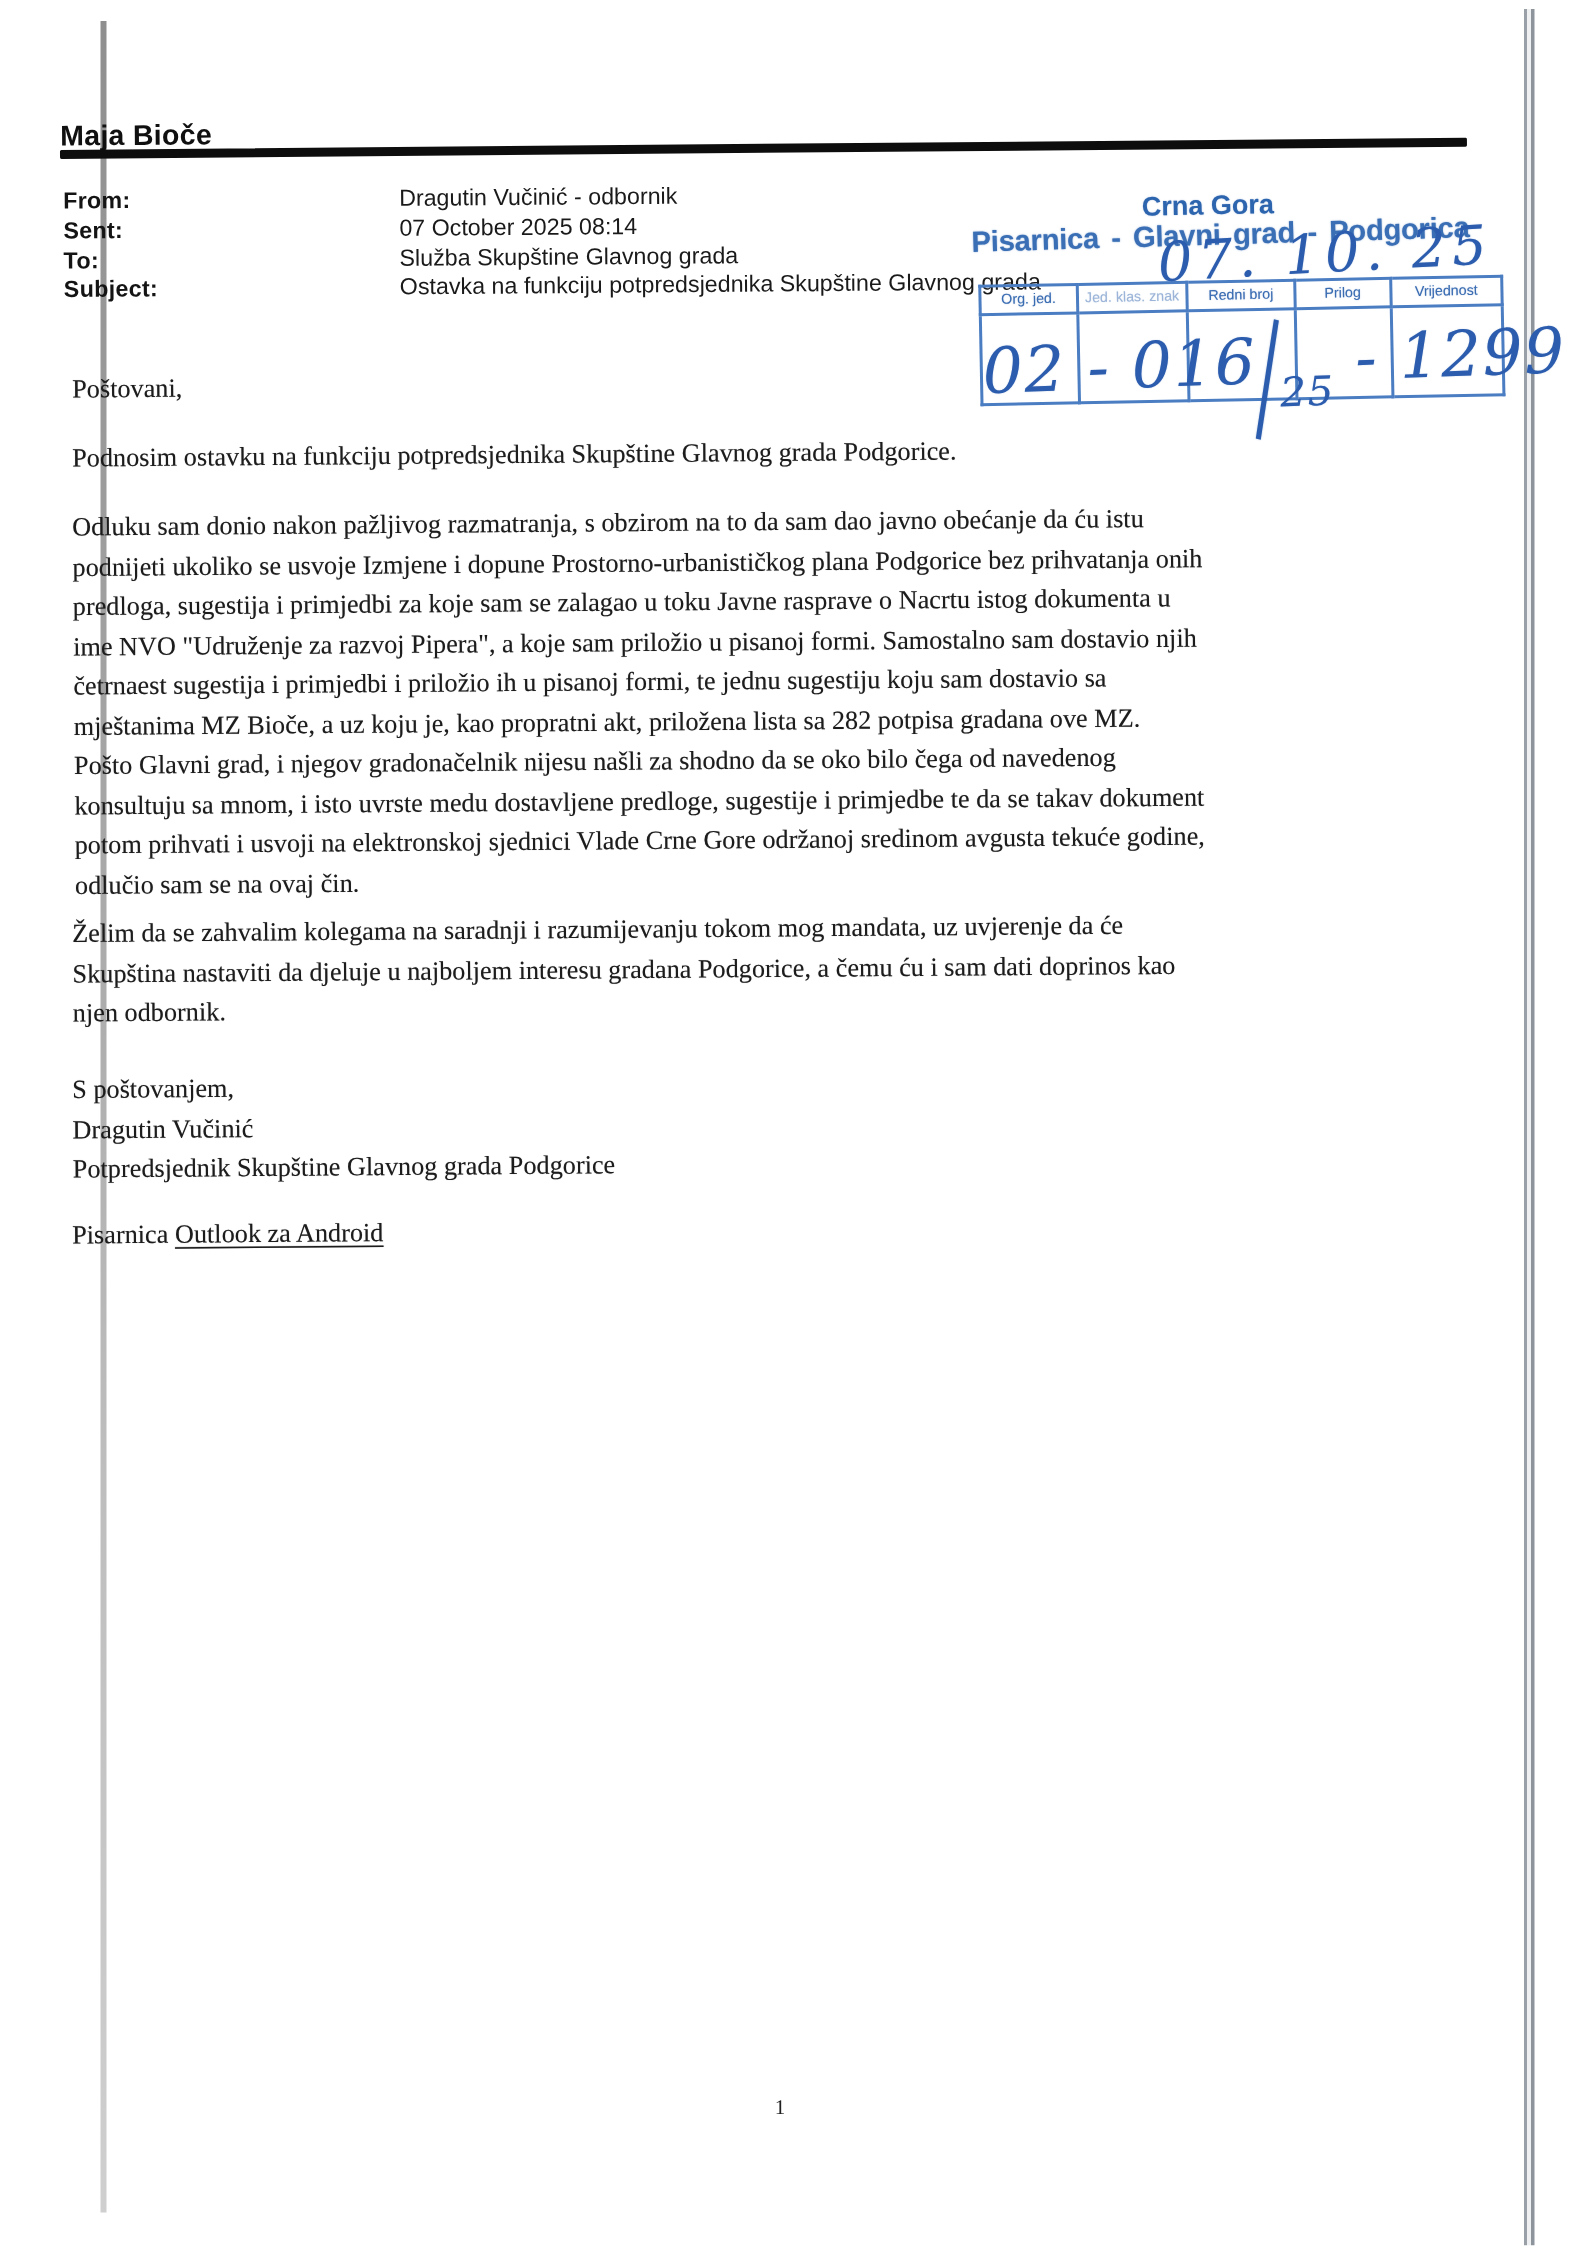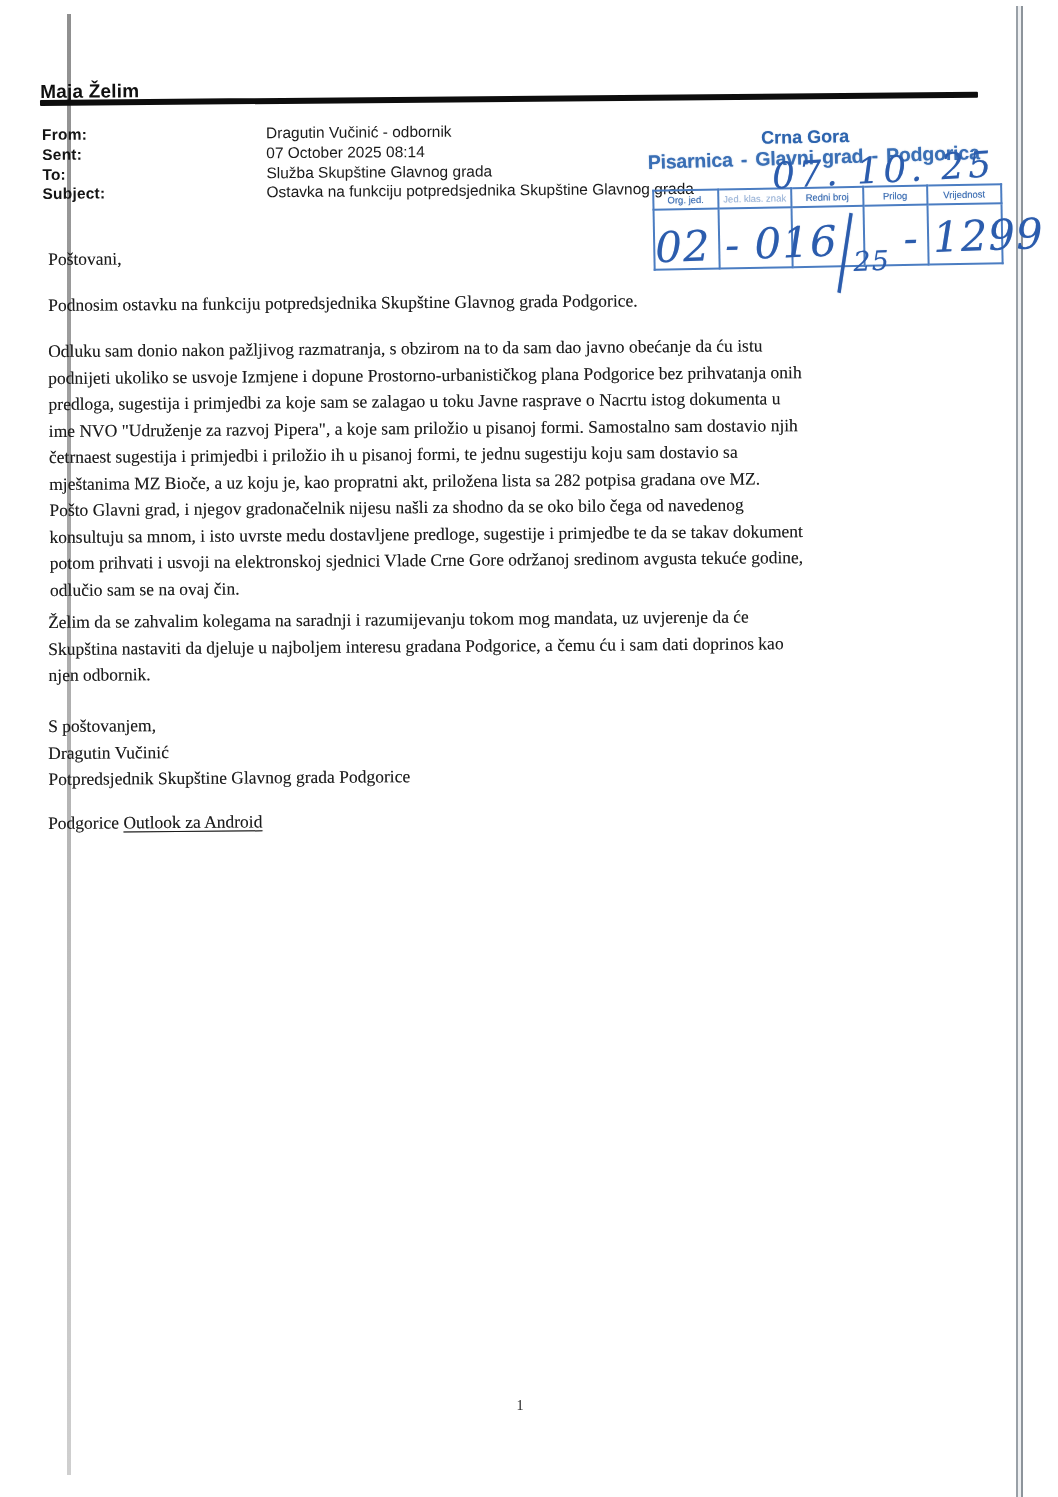--- a/index.html
+++ b/index.html
@@ -110,21 +110,21 @@
   .stamp-entry .year { font-size:27px; vertical-align:-16px; }
 </style>
 </head>
 <body>
 
 <div class="page">
 
   <div class="scan-line-left"></div>
   <div class="scan-line-right"></div>
 
-  <div class="recipient-name tilt">Maja Želim</div>
+  <div class="recipient-name tilt">Maja Bioče</div>
 
   <div class="rule"></div>
 
   <div class="email-header tilt">
     <div class="field-row">
       <span class="field-label">From:</span>
       <span class="field-value">Dragutin Vučinić - odbornik</span>
     </div>
     <div class="field-row">
       <span class="field-label">Sent:</span>
@@ -184,17 +184,17 @@
 odlučio sam se na ovaj čin.</div>
 
   <div id="paragraph3" class="body-text tilt">Želim da se zahvalim kolegama na saradnji i razumijevanju tokom mog mandata, uz uvjerenje da će
 Skupština nastaviti da djeluje u najboljem interesu gradana Podgorice, a čemu ću i sam dati doprinos kao
 njen odbornik.</div>
 
   <div id="closing" class="body-text tilt">S poštovanjem,
 Dragutin Vučinić
 Potpredsjednik Skupštine Glavnog grada Podgorice</div>
 
-  <div class="download-line tilt"><span>Podgorice </span><span class="outlook-link">Outlook za Android</span></div>
+  <div class="download-line tilt"><span>Pisarnica </span><span class="outlook-link">Outlook za Android</span></div>
 
   <div class="page-number">1</div>
 
 </div>
 
 </body></html>

